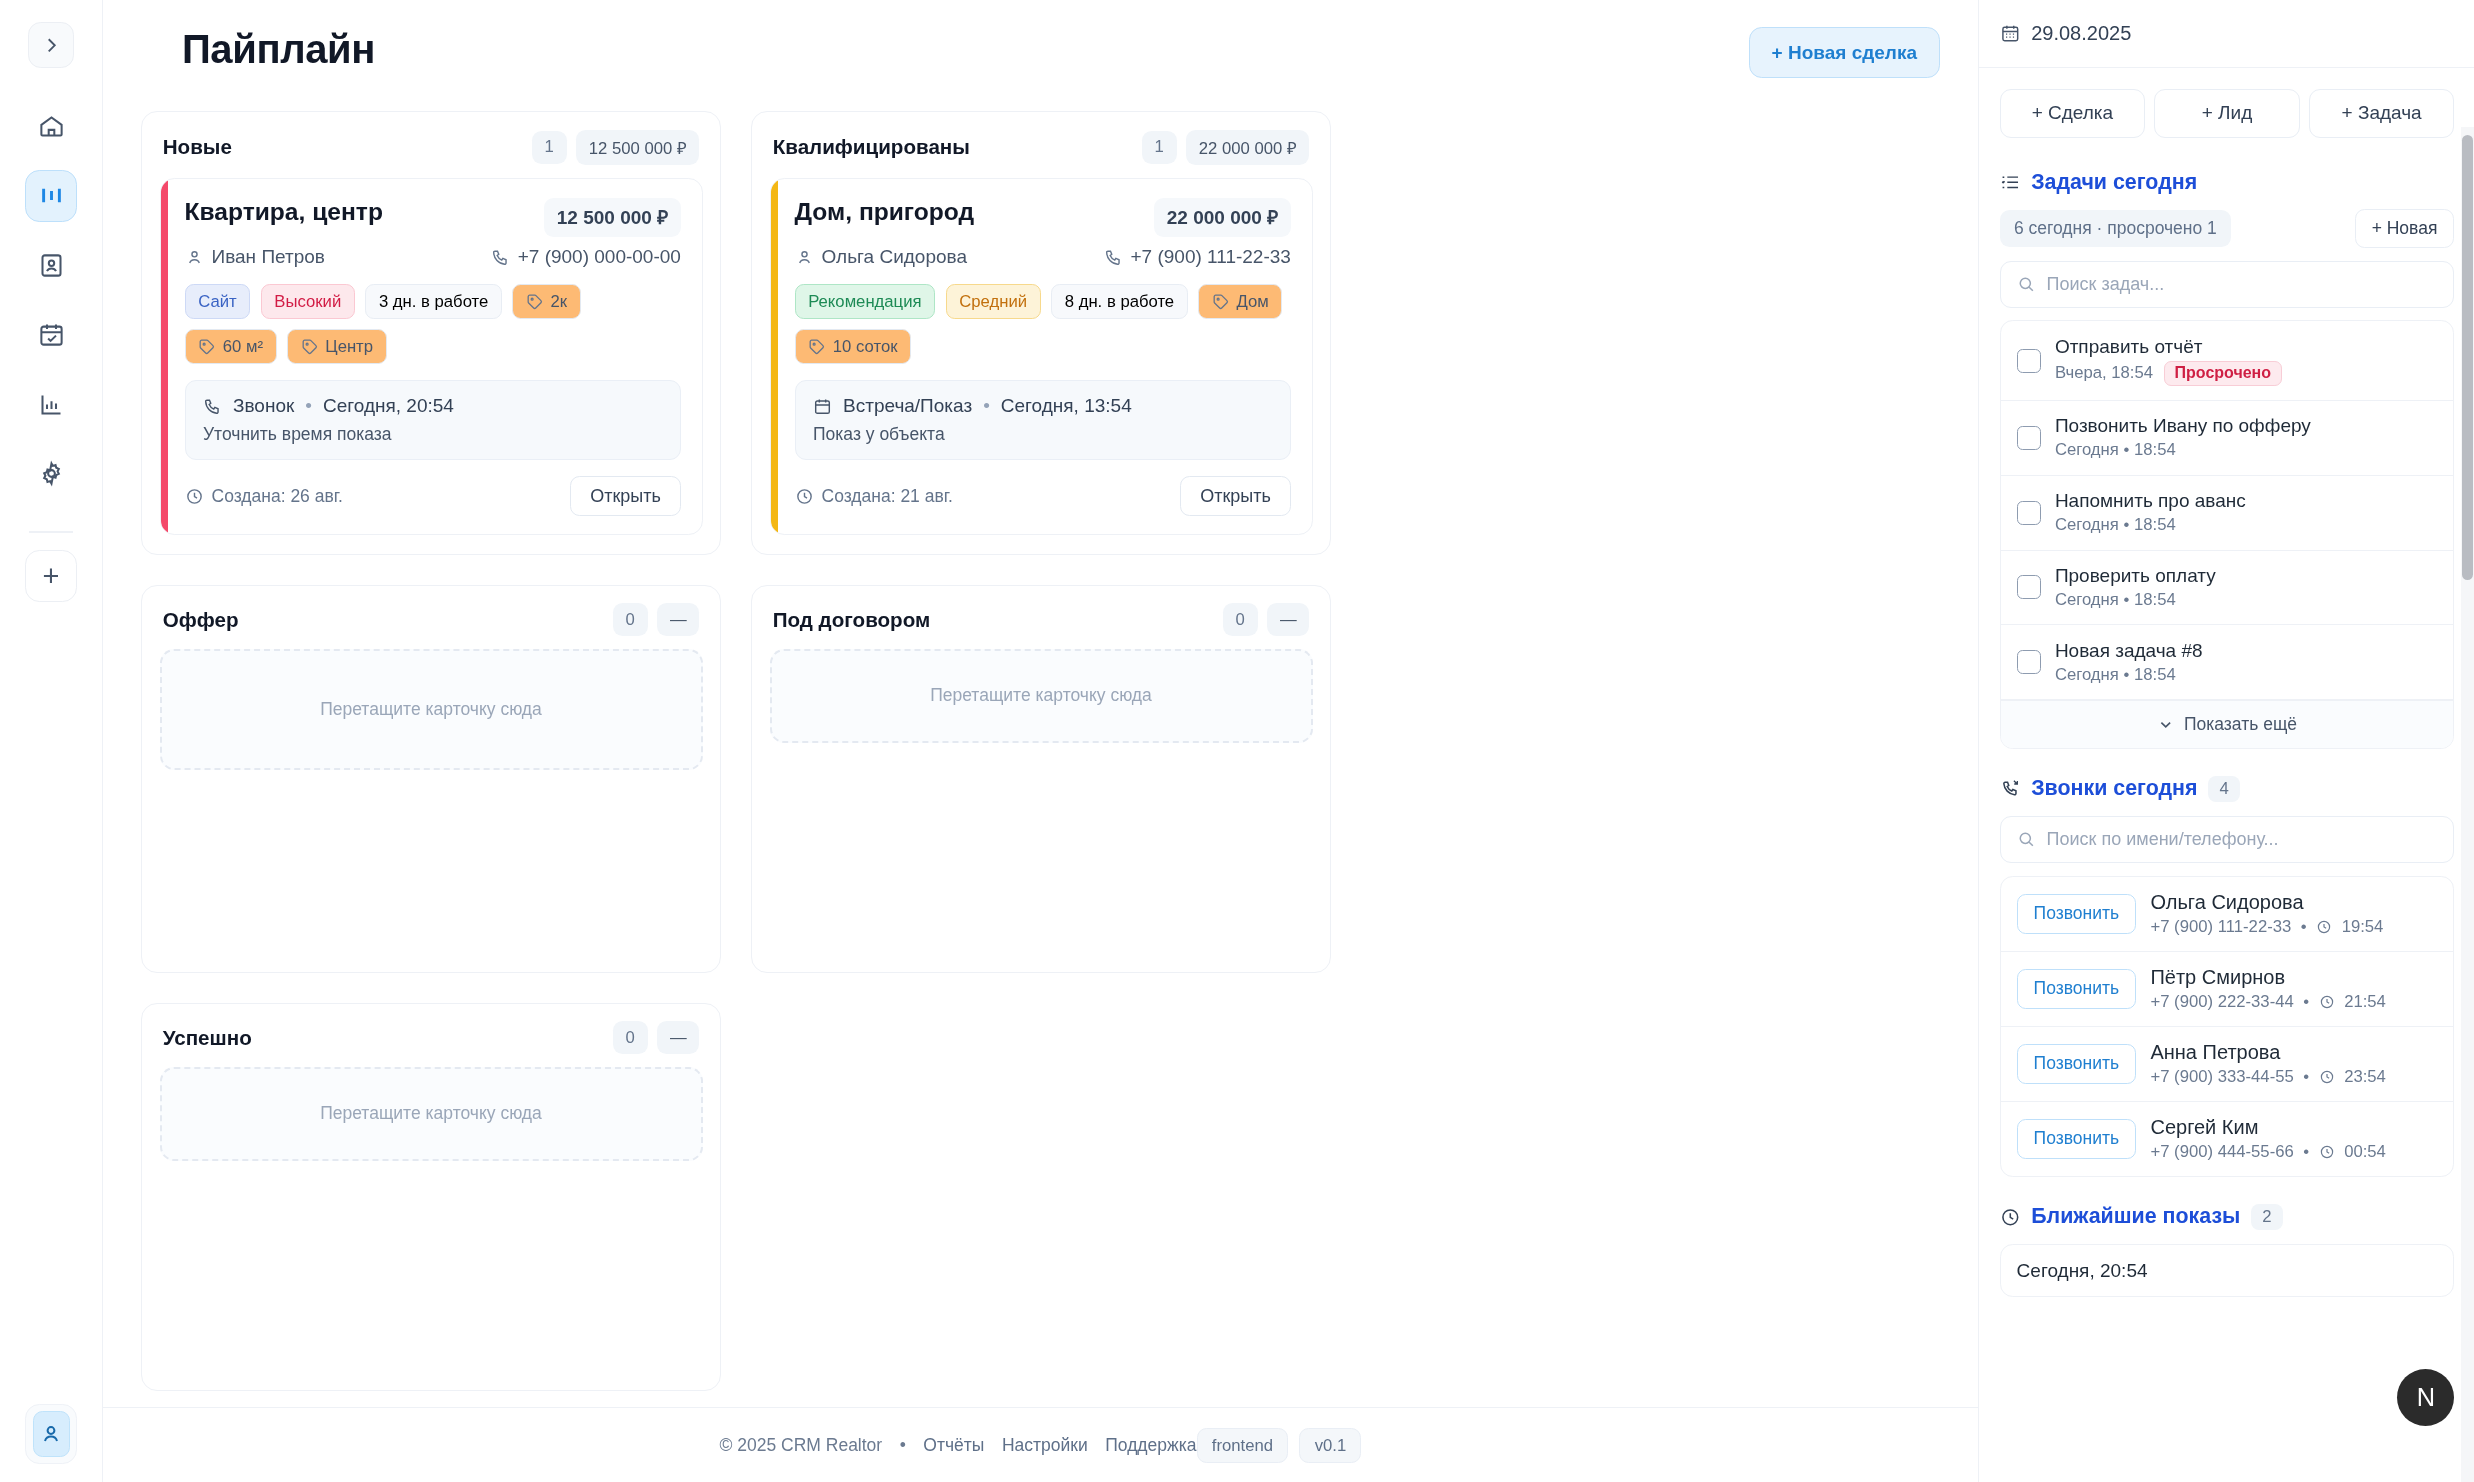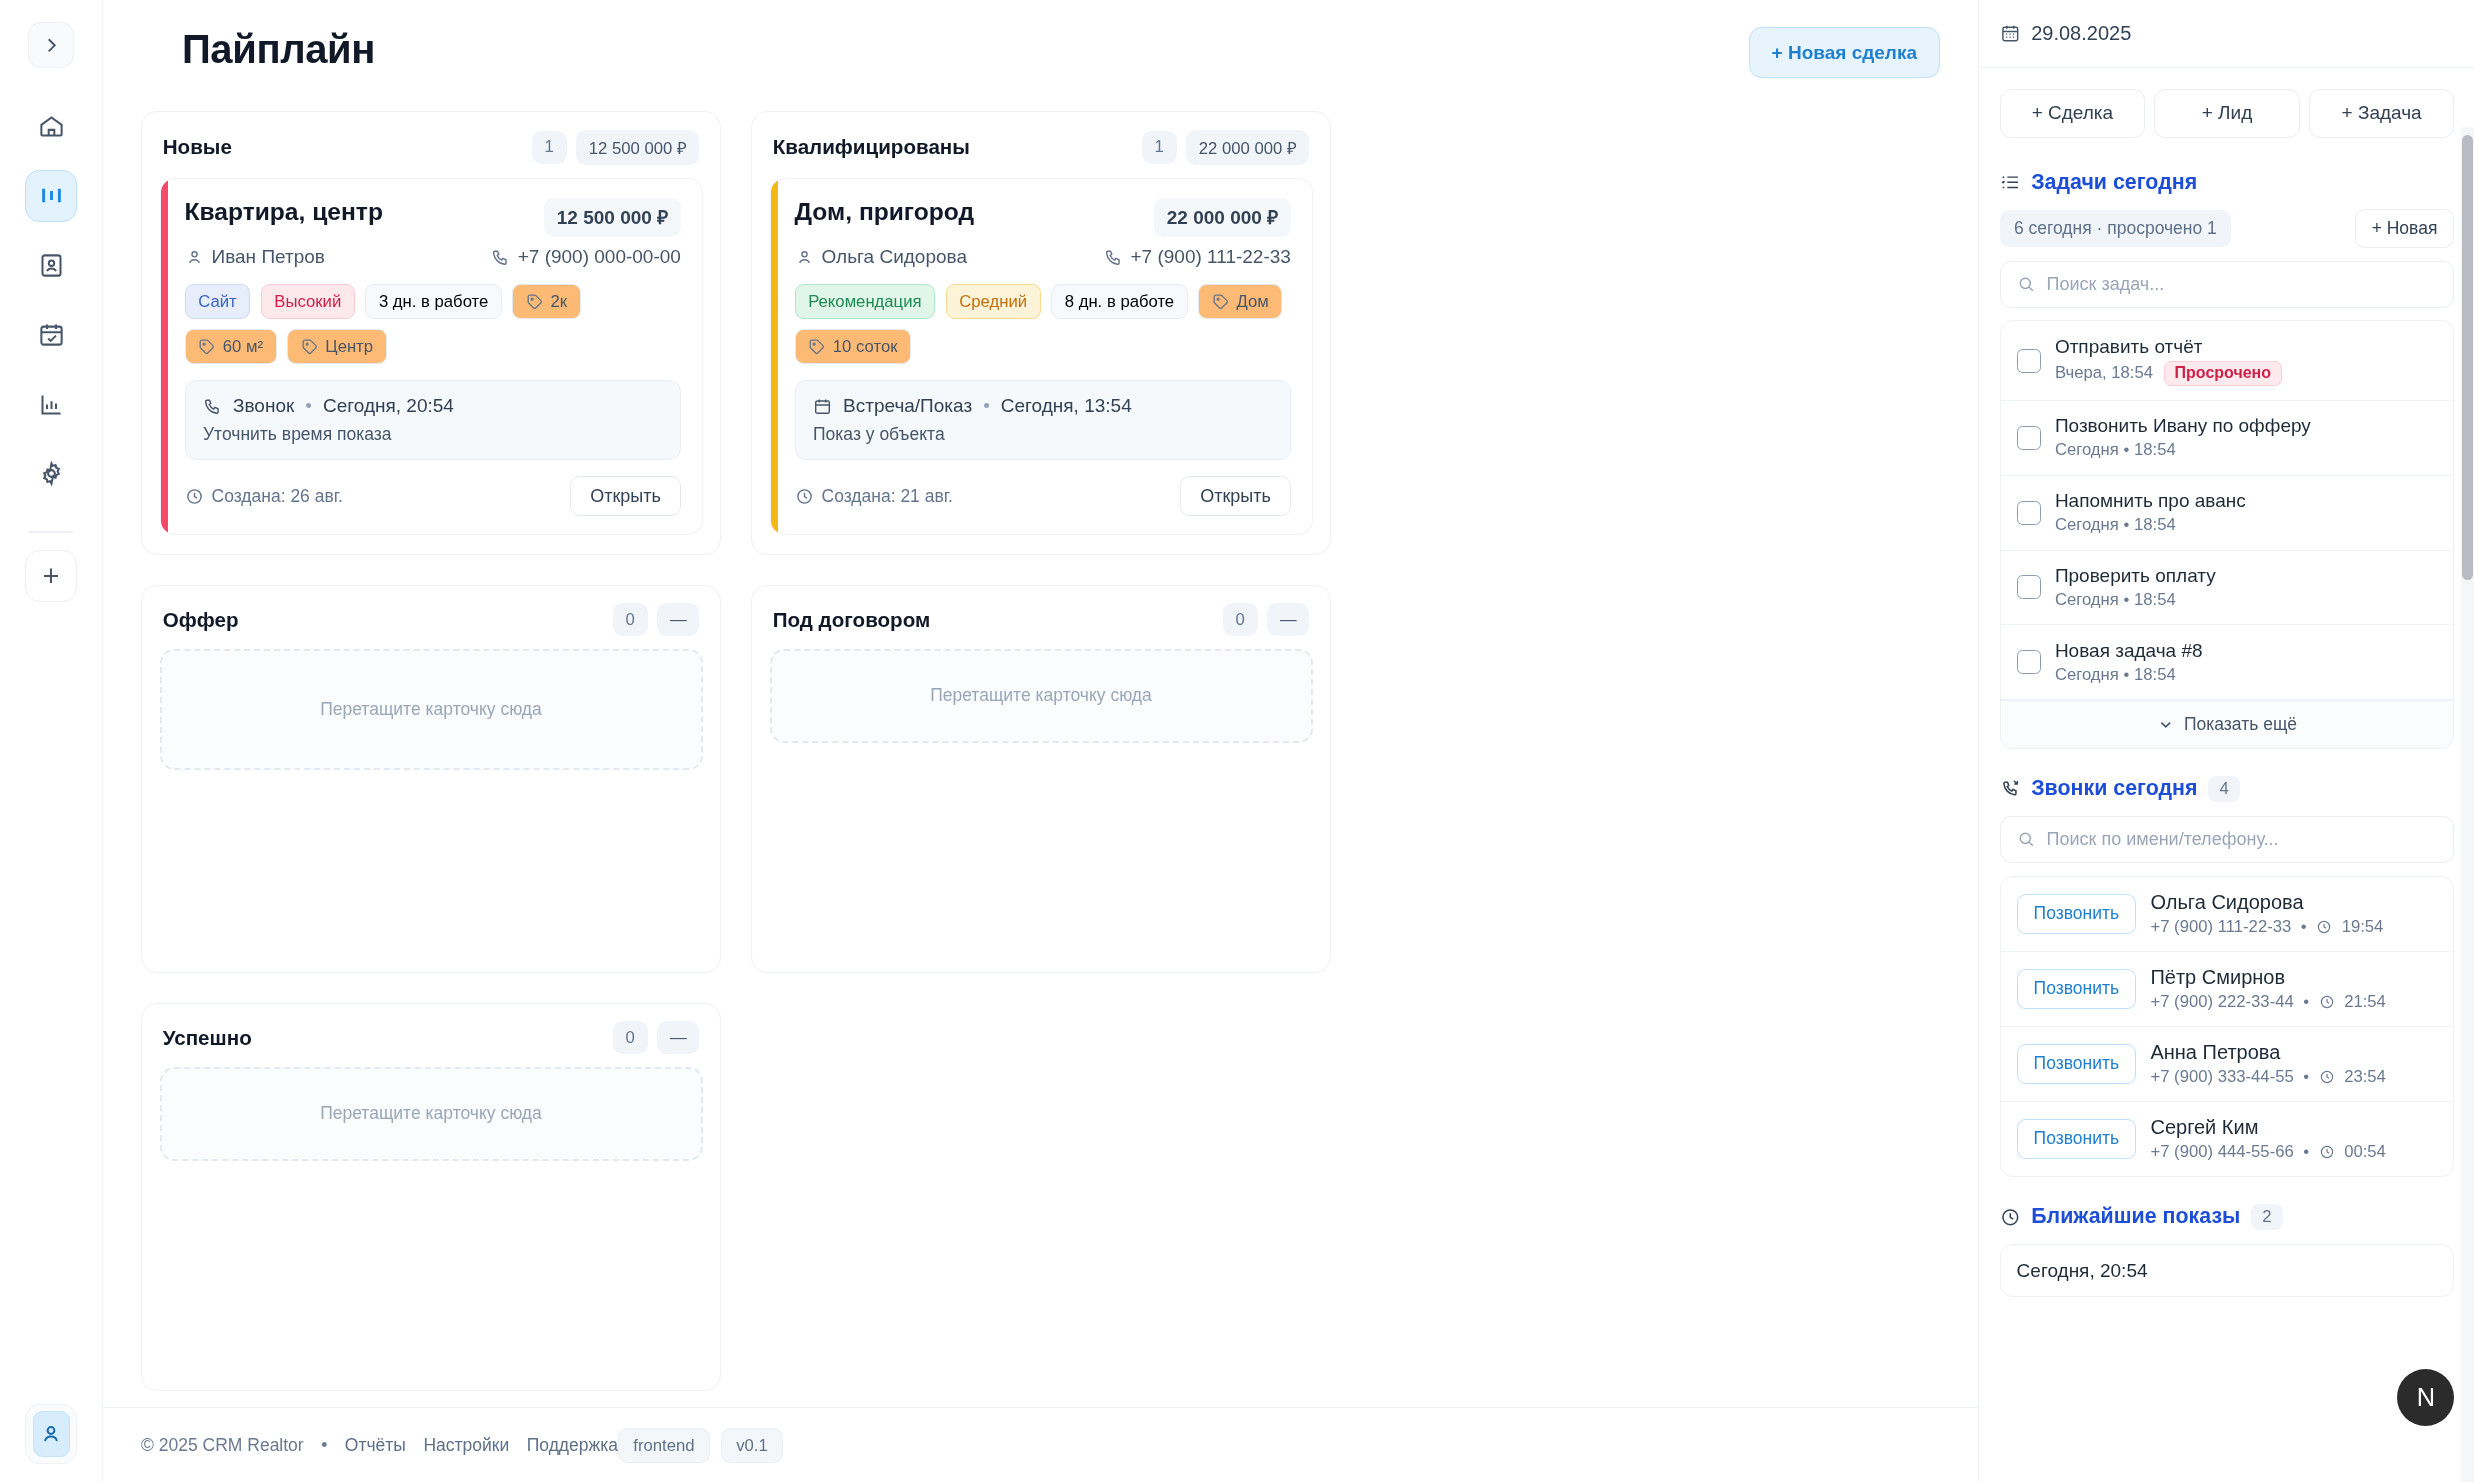--- a/index.html
+++ b/index.html
@@ -145,21 +145,21 @@
   .card-foot { display: flex; align-items: center; justify-content: space-between; margin-top: 16px; }
   .created { display: flex; align-items: center; gap: 8px; font-size: 17.5px; color: #64748b; }
   .btn-open {
     border: 1.6px solid #e3e9f1; background: #fff; color: #334155;
     border-radius: 9.5px; padding: 8.7px 19px; font-size: 18px;
   }
 
   
   .footer {
     height: 76px; border-top: 1.6px solid #eef1f6;
-    display: flex; align-items: center; justify-content: flex-start;
+    display: flex; align-items: center; justify-content: center;
     padding: 0 38px; flex: 0 0 76px;
   }
   .foot-left { display: flex; align-items: center; gap: 17.5px; font-size: 17.5px; color: #6b7a90; }
   .foot-links { display: flex; gap: 17.5px; }
   .foot-link { color: #5f7089; }
   .foot-right { display: flex; gap: 11px; }
   .ver { background: #f4f7fa; border: 1.6px solid #e9eef5; border-radius: 9.5px;
          padding: 6.4px 14.3px; font-size: 16.7px; color: #5f7089; }
 
   

